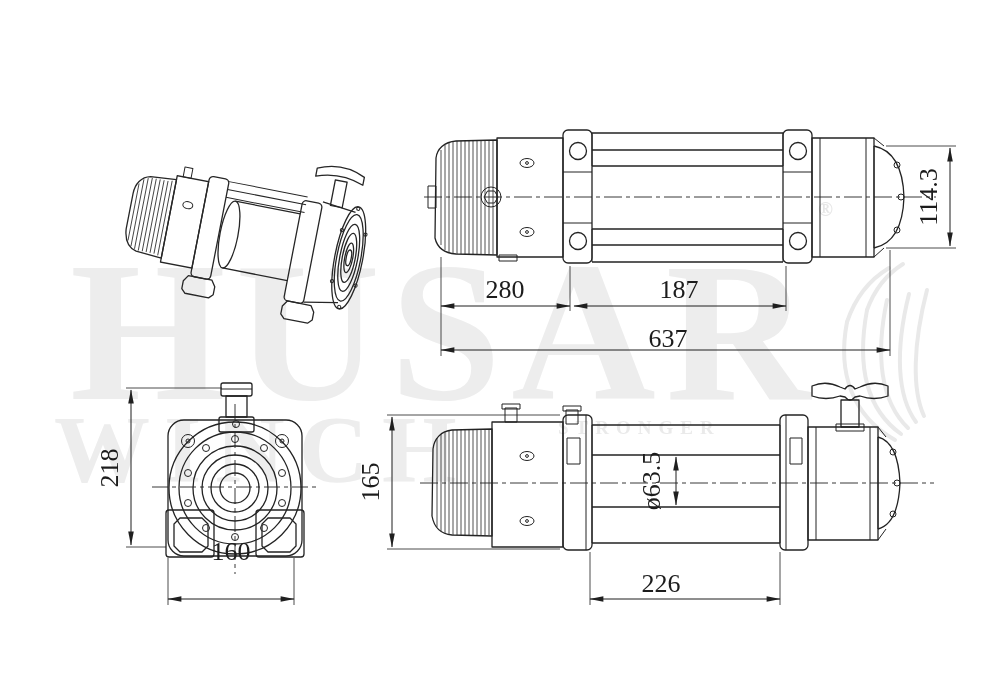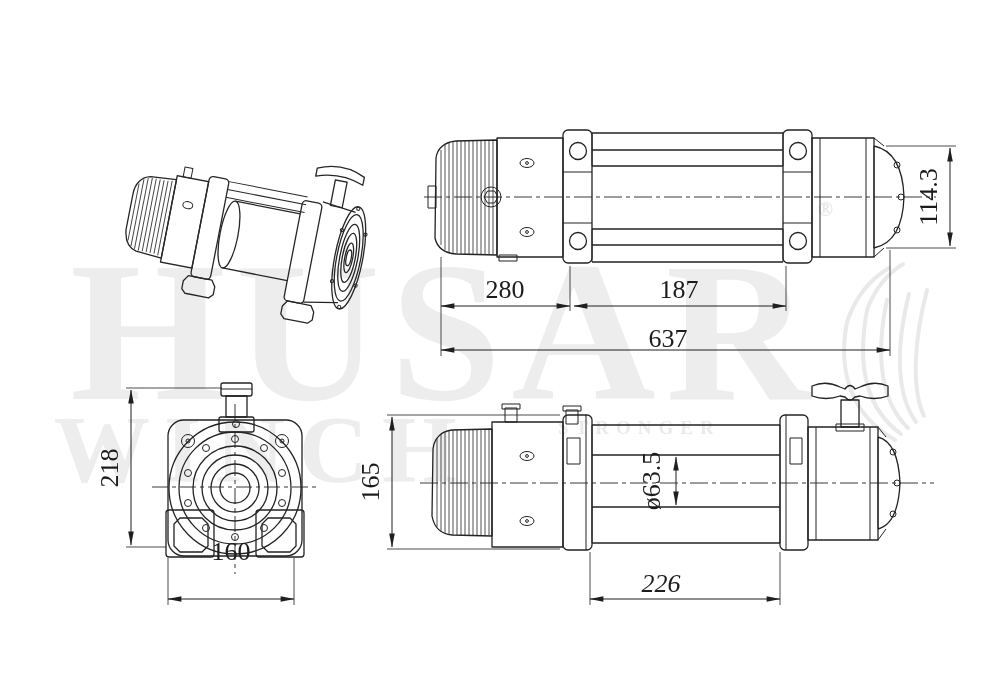--- a/index.html
+++ b/index.html
@@ -236,15 +236,15 @@
   </svg>
 
   <div class="dim" style="left:505px;top:290px;">280</div>
   <div class="dim" style="left:679px;top:290px;">187</div>
   <div class="dim" style="left:668px;top:339px;">637</div>
   <div class="dim vert" style="left:929px;top:197px;">114.3</div>
   <div class="dim vert" style="left:110px;top:468px;">218</div>
   <div class="dim" style="left:231px;top:552px;">160</div>
   <div class="dim vert" style="left:371px;top:482px;">165</div>
   <div class="dim vert" style="left:652px;top:481px;">ø63.5</div>
-  <div class="dim" style="left:661px;top:584px;font-style:italic;">226</div>
+  <div class="dim" style="left:661px;top:584px;">226</div>
 
 </div>
 
 </body></html>

